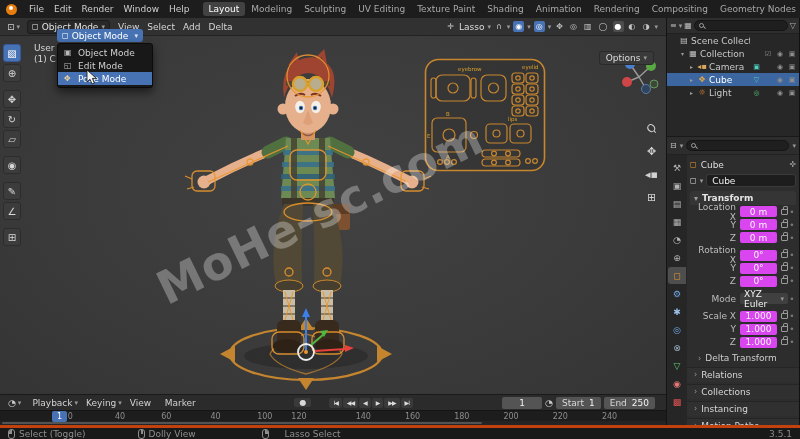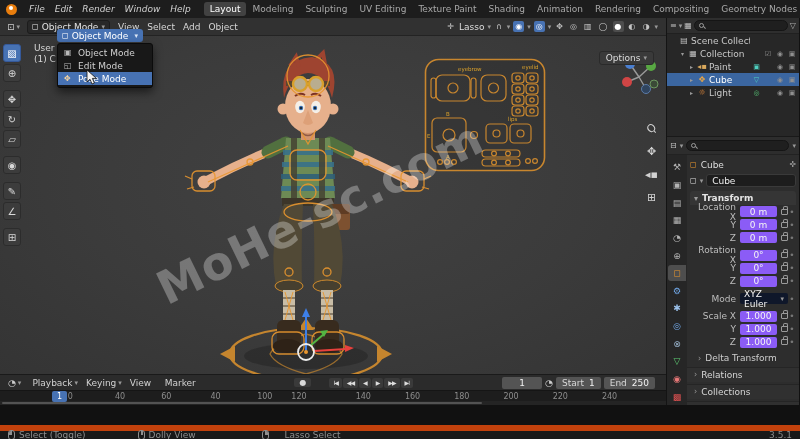--- a/index.html
+++ b/index.html
@@ -4,21 +4,21 @@
 <style>
   * { margin:0; padding:0; box-sizing:border-box; cursor:default; user-select:none; }
   body { width:800px; height:439px; overflow:hidden; background:#111;
          font-family:"DejaVu Sans","Liberation Sans",sans-serif; font-size:9px; color:#c3c3c3; }
   .app { width:800px; height:439px; display:flex; flex-direction:column; }
 
   
   .topbar { height:18px; background:#1d1d1d; display:flex; align-items:center; padding:0 6px; flex:0 0 auto; }
   .logo { width:11px; height:11px; border-radius:50%; background:#e87d0d; position:relative; margin-right:7px; flex:0 0 auto;}
   .logo::after{ content:''; position:absolute; left:3px; top:2.5px; width:4px; height:4px; border-radius:50%; background:#fff;}
-  .tmenu { padding:2px 5px; color:#cfcfcf;font-style:italic; }
+  .tmenu { padding:2px 5px; color:#cfcfcf; }
   .workspaces { display:flex; margin-left:8px; }
   .wtab { padding:2px 6px; color:#a8a8a8; border-radius:3px; white-space:nowrap;}
   .wtab.active { background:#424242; color:#fff; }
   .arrow { font-size:7px; color:#999; }
 
   
   .main { display:flex; flex:1 1 auto; min-height:0; }
   .left-stack { width:667px; display:flex; flex-direction:column; border-right:1px solid #141414;}
   .viewport { height:376px; position:relative; display:flex; flex-direction:column; }
   .vp-header { height:18px; background:#313131; border-bottom:1px solid #232323; display:flex; align-items:center; padding:0 4px; gap:4px; z-index:5;}
@@ -109,31 +109,31 @@
   .pmain{ flex:1; padding:2px 3px 0 3px; overflow:hidden;}
   .crumb{ height:15px; display:flex; align-items:center; gap:4px; color:#ddd;}
   .crumb .ci{ color:#e8962e; font-size:8px;}
   .crumb .pin{ margin-left:auto; color:#9a9a9a; font-size:8px;}
   .name-row{ height:17px; display:flex; align-items:center; gap:3px;}
   .name-field{ flex:1; background:#1d1d1d; border:1px solid #3a3a3a; border-radius:3px; height:13px; display:flex; align-items:center; padding:0 5px; color:#efefef;}
   .sec-title{ height:14px; display:flex; align-items:center; gap:4px; color:#e4e4e4; font-weight:bold; background:#353535; border-radius:3px 3px 0 0; padding:0 4px; margin-top:2px;}
   .trow{ height:12.5px; display:flex; align-items:center; margin-top:0.5px;}
   .trow.gap{ margin-top:5px;}
   .tlabel{ width:46px; text-align:right; margin-right:4px; color:#bdbdbd; flex:0 0 auto;}
-  .tfield{ flex:1; background:#8b5cf6; border-radius:2px; height:11px; display:flex; align-items:center; justify-content:center; color:#f5f5f5;}
-  .tfield.dd{ background:#0f172a; justify-content:flex-end; padding:0 4px;}
+  .tfield{ flex:1; background:#d946ef; border-radius:2px; height:11px; display:flex; align-items:center; justify-content:center; color:#f5f5f5;}
+  .tfield.dd{ background:#404040; justify-content:flex-end; padding:0 4px;}
   .lock{ width:7px; height:6px; border:1px solid #9a9a9a; border-radius:1px; position:relative; margin-left:4px; flex:0 0 auto;}
   .lock::before{ content:''; position:absolute; left:1px; top:-4px; width:3px; height:3px; border:1px solid #9a9a9a; border-bottom:none; border-radius:2px 2px 0 0;}
   .dot{ width:8px; text-align:center; color:#777; flex:0 0 auto;}
   .sub-row{ height:13px; display:flex; align-items:center; gap:4px; color:#cdcdcd; padding-left:8px; margin-top:3px;}
   .sect{ height:15px; display:flex; align-items:center; gap:4px; color:#d6d6d6; background:#303030; border-top:1px solid #252525; margin:2px -3px 0 -3px; padding:0 7px;}
   .chev{ color:#999; font-size:8px;}
 
   
-  .statusbar{ height:14px; background:#191919; border-top:6px solid #c2410c; display:flex; align-items:center; padding:0 8px; color:#8f8f8f; flex:0 0 auto;margin-top:20px;}
+  .statusbar{ height:14px; background:#191919; border-top:3px solid #c2410c; display:flex; align-items:center; padding:0 8px; color:#8f8f8f; flex:0 0 auto;}
   .hint{ display:flex; align-items:center; gap:4px;}
   .hint:nth-child(2){ margin-left:52px;}
   .hint:nth-child(3){ margin-left:66px;gap:16px;}
   .version{ margin-left:auto; color:#8a8a8a;text-align:right;}
   .mouse{ width:7px; height:10px; border:1px solid #8f8f8f; border-radius:3px; position:relative;}
   .mouse::before{ content:''; position:absolute; background:#8f8f8f;}
   .btn-left .mouse::before{ left:0; top:0; width:3px; height:4px; border-radius:2px 0 0 0;}
   .btn-middle .mouse::before{ left:2.5px; top:0; width:1.5px; height:4px;}
   .btn-right .mouse::before{ right:0; top:0; width:3px; height:4px; border-radius:0 2px 0 0;}
 </style>
@@ -177,21 +177,21 @@
           </span>
           <span class="mode-pill" data-name="mode-selector">
             <span data-name="object-mode-icon" style="font-size:8px">◻</span>
             <span data-name="mode-label">Object Mode</span>
             <span class="arrow" data-name="chevron-down-icon">▾</span>
           </span>
           <div style="display:flex">
               <span class="vmenu" data-name="viewport-menu-item">View</span>
               <span class="vmenu" data-name="viewport-menu-item">Select</span>
               <span class="vmenu" data-name="viewport-menu-item">Add</span>
-              <span class="vmenu" data-name="viewport-menu-item">Object</span>
+              <span class="vmenu" data-name="viewport-menu-item">Delta</span>
             </div>
           <div class="vp-right">
             <span class="tog" data-name="orientation-icon">✛</span>
             <span style="color:#ddd" data-name="orientation-label">Lasso</span>
             <span class="arrow" data-name="chevron-down-icon">▾</span>
             <span class="tog" data-name="snap-magnet-icon">∩</span>
             <span class="arrow" data-name="chevron-down-icon">▾</span>
             <span class="tog blue" data-name="snapping-icon">◉</span>
             <span class="arrow" data-name="chevron-down-icon">▾</span>
             <span class="tog blue" data-name="proportional-edit-icon">◎</span>
@@ -549,21 +549,21 @@
             <span class="oi" data-name="collection-icon">▦</span>
             <span class="olabel" data-name="outliner-row-label">Collection</span>
             <span class="di"></span>
             <span class="tg" data-name="selectable-checkbox">☑</span>
             <span class="tg" data-name="hide-viewport-icon">◉</span>
             <span class="tg" data-name="hide-render-icon">▣</span>
           </div>
             <div class="orow" data-name="outliner-row" style="padding-left: 21px;">
             <span class="disc" data-name="disclosure-closed-icon">▸</span>
             <span class="oi" data-name="object-camera-icon" style="color: rgb(217, 168, 92);">◂▪</span>
-            <span class="olabel" data-name="outliner-row-label">Paint</span>
+            <span class="olabel" data-name="outliner-row-label">Camera</span>
             <span class="di" data-name="data-camera-icon">▣</span>
             <span class="tg" data-name="selectable-checkbox" style="visibility: hidden;">☑</span>
             <span class="tg" data-name="hide-viewport-icon">◉</span>
             <span class="tg" data-name="hide-render-icon">▣</span>
           </div>
             <div class="orow selected" data-name="outliner-row" style="padding-left: 21px;">
             <span class="disc" data-name="disclosure-closed-icon">▸</span>
             <span class="oi" data-name="object-armature-icon" style="color: rgb(240, 168, 67);">✥</span>
             <span class="olabel" data-name="outliner-row-label">Cube</span>
             <span class="di" data-name="data-mesh-icon">▽</span>

